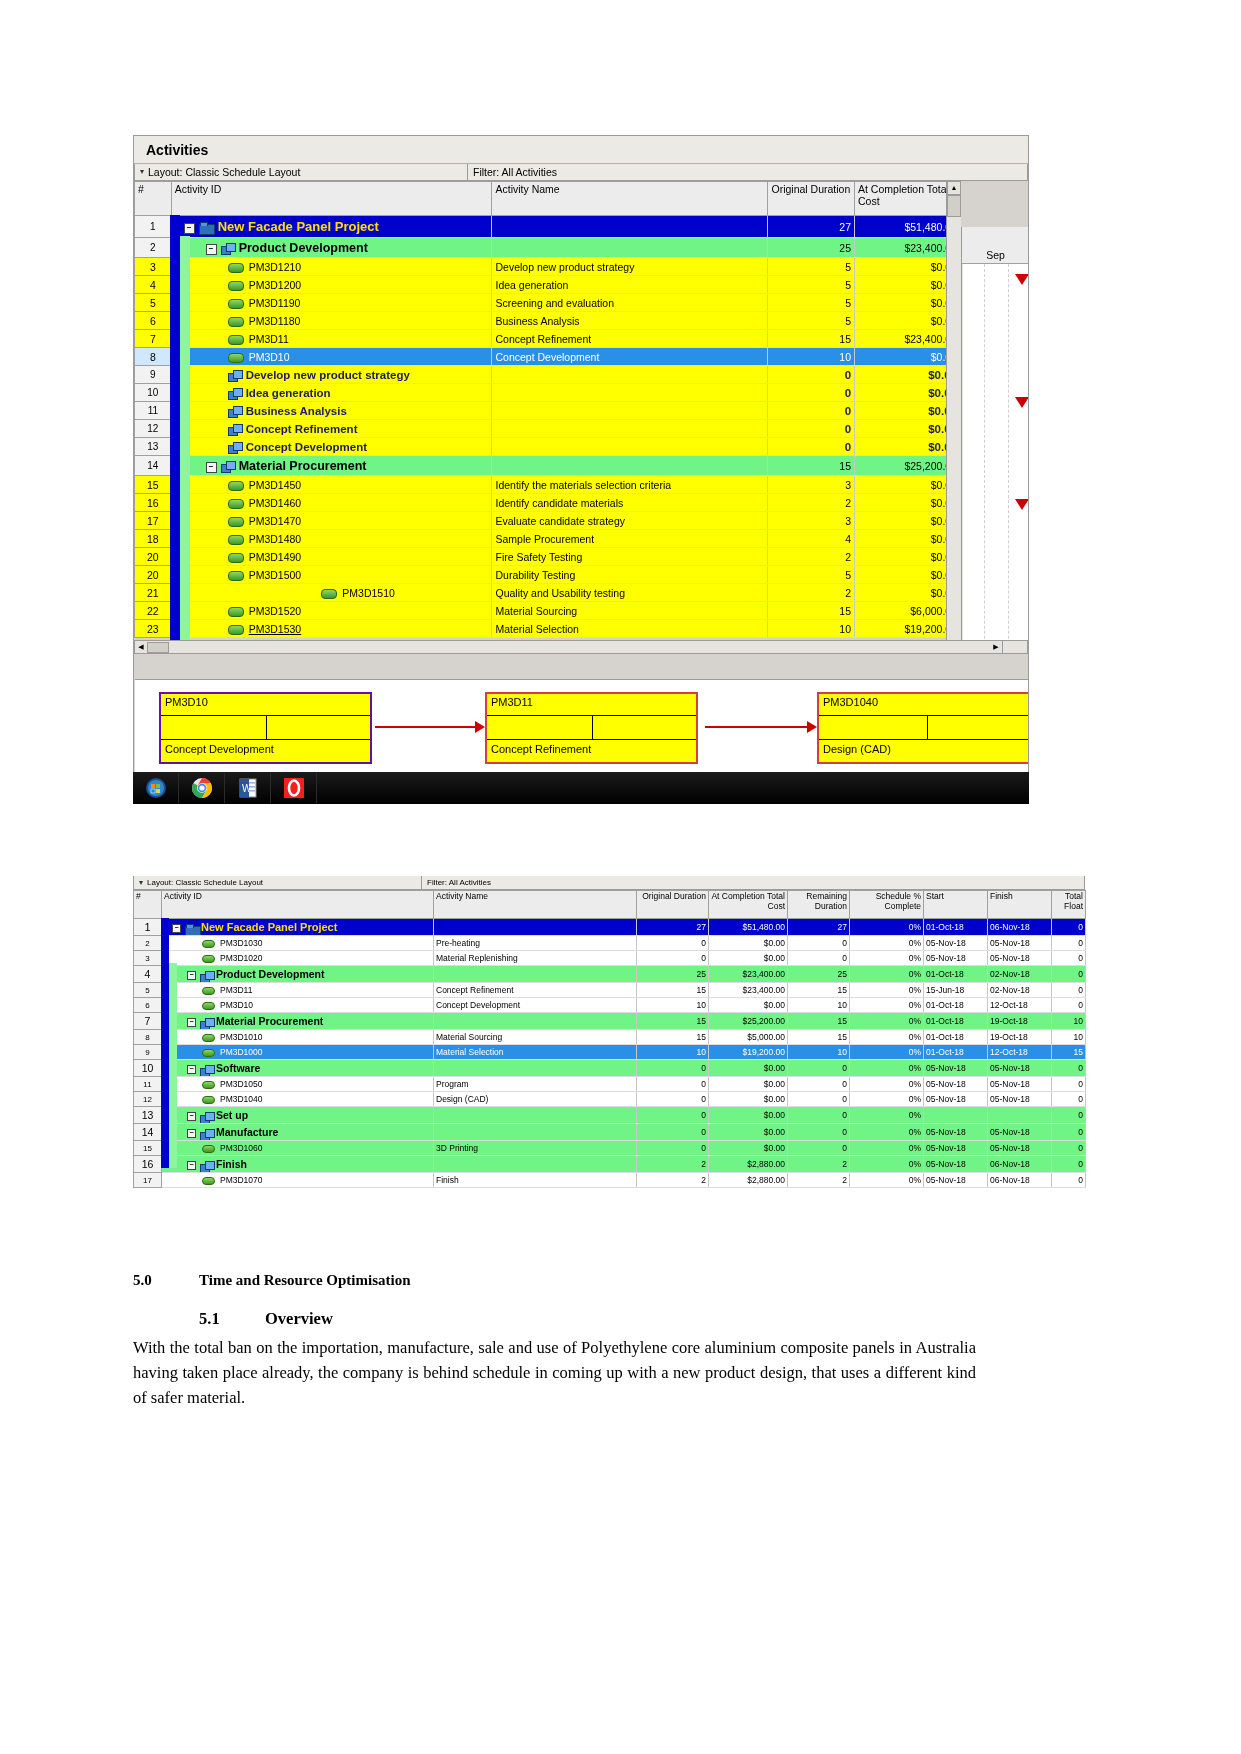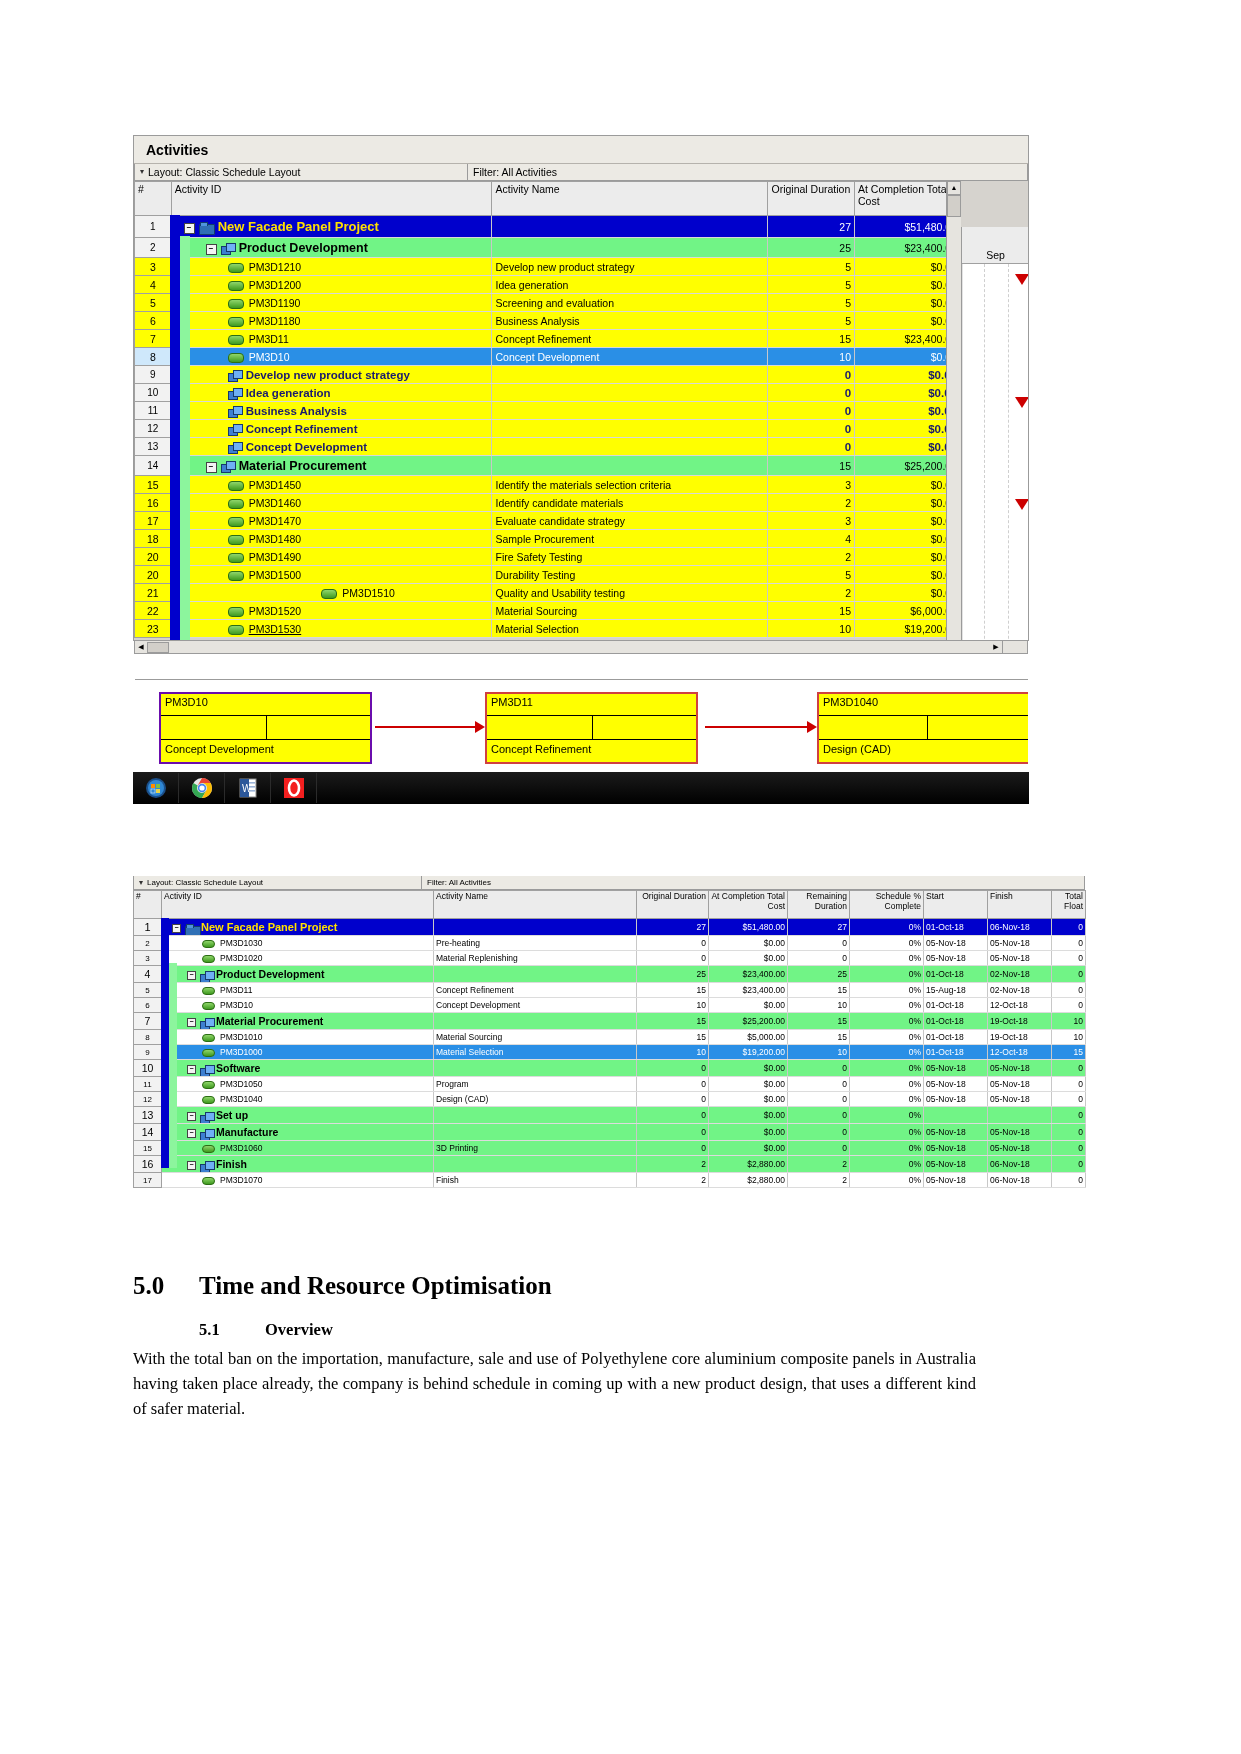--- a/index.html
+++ b/index.html
@@ -2,21 +2,21 @@
 <html><head>
 <meta charset="utf-8">
 <style>
   html,body{margin:0;padding:0;background:#fff;}
   body{width:1241px;height:1754px;font-family:"Liberation Sans",sans-serif;color:#000;position:relative;}
 
   
   .shot{position:absolute;}
 
   
-  #p6-window{left:133px;top:135px;width:896px;height:506px;background:#d6d3ce;
+  #p6-window{left:133px;top:135px;width:896px;height:669px;background:#d6d3ce;
              border:1px solid #9b9b9b;box-sizing:border-box;}
   #p6-title{height:27px;background:#eceae4;display:flex;align-items:center;
             padding-left:12px;font-weight:bold;font-size:14px;color:#000;
             border-bottom:1px solid #b5b2ac;}
   #p6-body{position:relative;}
 
   .optbar{display:flex;height:17px;background:#eceae4;border:1px solid #9b9b9b;
           border-top:none;font-size:10.5px;align-items:center;box-sizing:border-box;}
   .optbar .cellA{width:333px;display:flex;align-items:center;gap:4px;padding-left:5px;
                  border-right:1px solid #9b9b9b;height:100%;box-sizing:border-box;}
@@ -119,21 +119,21 @@
   table.p6b tr.r-proj td.c-num{font-size:8.5px;}
   table.p6b tr.r-wbs td{font-size:10.5px;height:16px;}
   table.p6b tr.r-wbs td.c-num{font-size:8.5px;}
   table.p6b .ico-task{width:11px;height:6px;}
   table.p6b .ico-wbs{width:11px;height:9px;}
   table.p6b .ico-folder{width:11px;height:9px;}
   table.p6b .expander{width:7px;height:7px;font-size:7px;line-height:5px;}
 
   
   #doc{position:absolute;left:133px;top:1272px;width:843px;font-family:"Liberation Serif",serif;color:#000;}
-  #doc h2{font-size:25px;margin:0 0 20px 0;font-weight:bold;}
+  #doc h2{font-size:15px;margin:0 0 20px 0;font-weight:bold;}
   #doc h2 .numtab{display:inline-block;width:66px;}
   #doc h3{font-size:16.5px;margin:0 0 6px 66px;font-weight:bold;}
   #doc h3 .numtab{display:inline-block;width:66px;}
   #doc p{font-size:16.5px;line-height:1.52;margin:0;text-align:justify;}
 </style>
 </head>
 <body>
 
 <div id="p6-window" class="shot">
 
@@ -533,21 +533,21 @@
             <td class="num c-num">0</td>
           </tr>
           <tr class="r-white">
             <td class="rowhash">5</td>
             <td style="padding-left:40px;"><span class="ico ico-task"></span><span>PM3D11</span></td>
             <td>Concept Refinement</td>
             <td class="num c-num">15</td>
             <td class="num c-num">$23,400.00</td>
             <td class="num c-num">15</td>
             <td class="num c-num">0%</td>
-            <td class="c-num">15-Aug-18</td>
+            <td class="c-num">15-Jun-18</td>
             <td class="c-num">02-Nov-18</td>
             <td class="num c-num">0</td>
           </tr>
           <tr class="r-white">
             <td class="rowhash">6</td>
             <td style="padding-left:40px;"><span class="ico ico-task"></span><span>PM3D10</span></td>
             <td>Concept Development</td>
             <td class="num c-num">10</td>
             <td class="num c-num">$0.00</td>
             <td class="num c-num">10</td>

